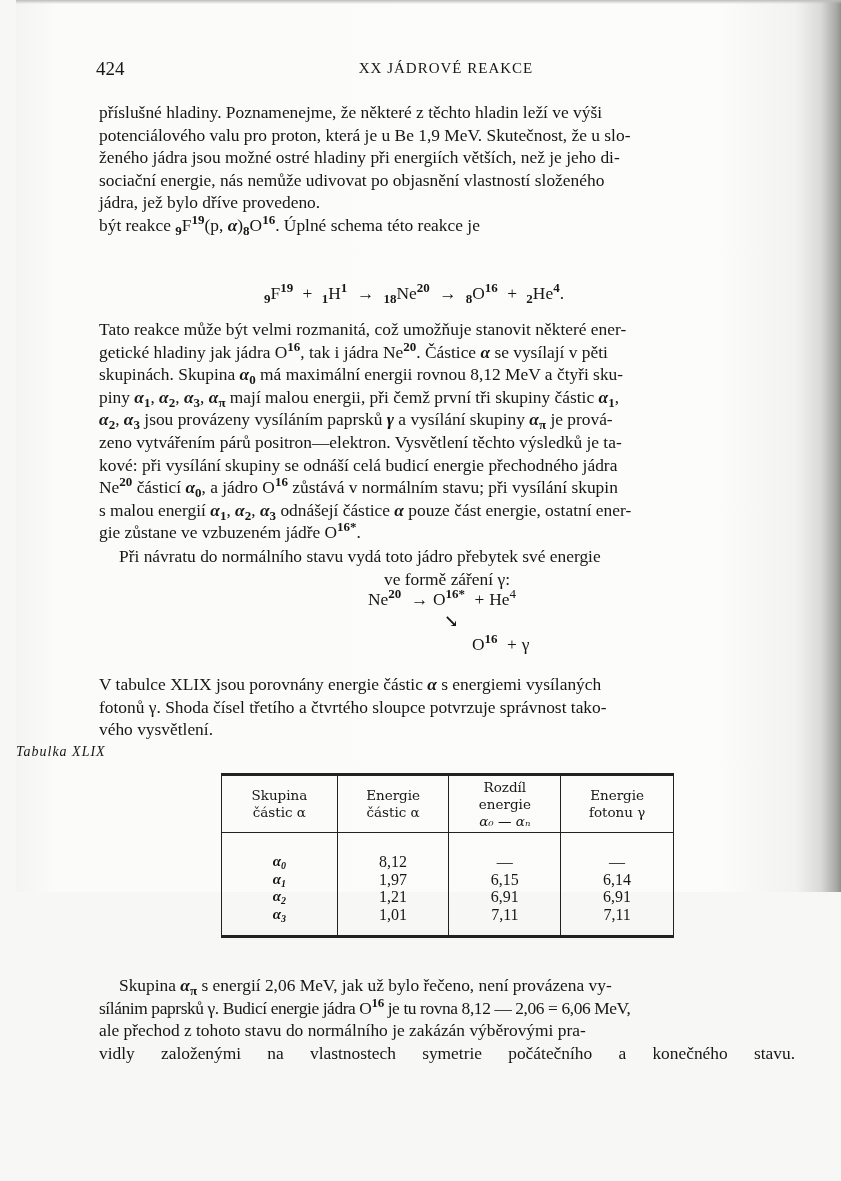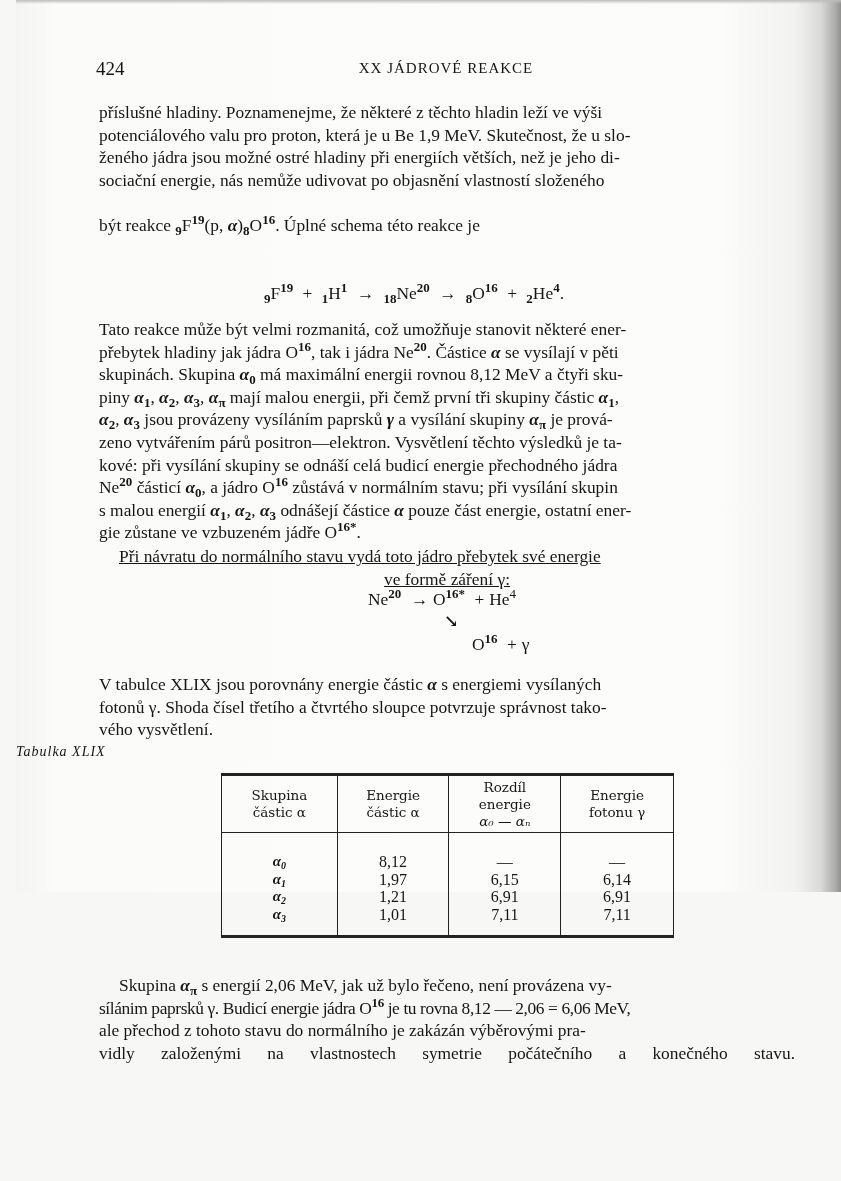--- a/index.html
+++ b/index.html
@@ -54,52 +54,53 @@
   <div class="running-head">
     <span class="page-number">424</span>
     <span class="chapter-title">XX JÁDROVÉ REAKCE</span>
   </div>
 
   <div class="text-block" style="top:101px;">
     <p>příslušné hladiny. Poznamenejme, že některé z těchto hladin leží ve výši</p>
     <p>potenciálového valu pro proton, která je u Be 1,9 MeV. Skutečnost, že u slo-</p>
     <p>ženého jádra jsou možné ostré hladiny při energiích větších, než je jeho di-</p>
     <p>sociační energie, nás nemůže udivovat po objasnění vlastností složeného</p>
+    <p class="last-line" style="text-align:left;">jádra, jež bylo dříve provedeno.</p>
   </div>
 
   <div class="text-block" style="top:214px;">
     <p style="text-align:left;"><span>být reakce </span><sub><b>9</b></sub><span>F</span><sup><b>19</b></sup><span>(p, </span><span class="greek">α</span><span>)</span><sub><b>8</b></sub><span>O</span><sup><b>16</b></sup><span>. Úplné schema této reakce je</span></p>
   </div>
 
   <div class="formula" style="top:283px; left:248px;">
     <sub><b>9</b></sub><span>F</span><sup><b>19</b></sup>
     <span class="op">+</span>
     <sub><b>1</b></sub><span>H</span><sup><b>1</b></sup>
     <span class="op">→</span>
     <sub><b>18</b></sub><span>Ne</span><sup><b>20</b></sup>
     <span class="op">→</span>
     <sub><b>8</b></sub><span>O</span><sup><b>16</b></sup>
     <span class="op">+</span>
     <sub><b>2</b></sub><span>He</span><sup><b>4</b></sup><span>.</span>
   </div>
 
   <div class="text-block" style="top:318px;">
     <p>Tato reakce může být velmi rozmanitá, což umožňuje stanovit některé ener-</p>
-    <p><span>přebytek hladiny jak jádra O</span><sup><b>16</b></sup><span>, tak i jádra Ne</span><sup><b>20</b></sup><span>. Částice </span><span class="greek">α</span><span> se vysílají v pěti</span></p>
+    <p><span>getické hladiny jak jádra O</span><sup><b>16</b></sup><span>, tak i jádra Ne</span><sup><b>20</b></sup><span>. Částice </span><span class="greek">α</span><span> se vysílají v pěti</span></p>
     <p><span>skupinách. Skupina </span><span class="greek">α</span><sub><b>0</b></sub><span> má maximální energii rovnou 8,12 MeV a čtyři sku-</span></p>
     <p><span>piny </span><span class="greek">α</span><sub><b>1</b></sub><span>, </span><span class="greek">α</span><sub><b>2</b></sub><span>, </span><span class="greek">α</span><sub><b>3</b></sub><span>, </span><span class="greek">α</span><sub><b>π</b></sub><span> mají malou energii, při čemž první tři skupiny částic </span><span class="greek">α</span><sub><b>1</b></sub>,</p>
     <p><span class="greek">α</span><sub><b>2</b></sub><span>, </span><span class="greek">α</span><sub><b>3</b></sub><span> jsou provázeny vysíláním paprsků </span><span class="greek">γ</span><span> a vysílání skupiny </span><span class="greek">α</span><sub><b>π</b></sub><span> je prová-</span></p>
     <p>zeno vytvářením párů positron—elektron. Vysvětlení těchto výsledků je ta-</p>
     <p>kové: při vysílání skupiny se odnáší celá budicí energie přechodného jádra</p>
     <p><span>Ne</span><sup><b>20</b></sup><span> částicí </span><span class="greek">α</span><sub><b>0</b></sub><span>, a jádro O</span><sup><b>16</b></sup><span> zůstává v normálním stavu; při vysílání skupin</span></p>
     <p><span>s malou energií </span><span class="greek">α</span><sub><b>1</b></sub><span>, </span><span class="greek">α</span><sub><b>2</b></sub><span>, </span><span class="greek">α</span><sub><b>3</b></sub><span> odnášejí částice </span><span class="greek">α</span><span> pouze část energie, ostatní ener-</span></p>
     <p style="text-align:left;"><span>gie zůstane ve vzbuzeném jádře O</span><sup><b>16*</b></sup><span>.</span></p>
   </div>
 
-  <div class="text-block" style="top:545px;text-decoration:underline;">
+  <div class="text-block" style="top:545px;">
     <p class="indent">Při návratu do normálního stavu vydá toto jádro přebytek své energie</p>
     <p style="text-align:center;">ve formě záření γ:</p>
   </div>
 
   <div class="formula" style="top:589px; left:352px;">
     <span>Ne</span><sup><b>20</b></sup>
     <span class="op">→</span><span>O</span><sup><b>16*</b></sup>
     <span class="op">+</span><span>He</span><sup>4</sup>
   </div>
   <div class="formula" style="top:611px; left:428px; font-weight:bold;">↘</div>

